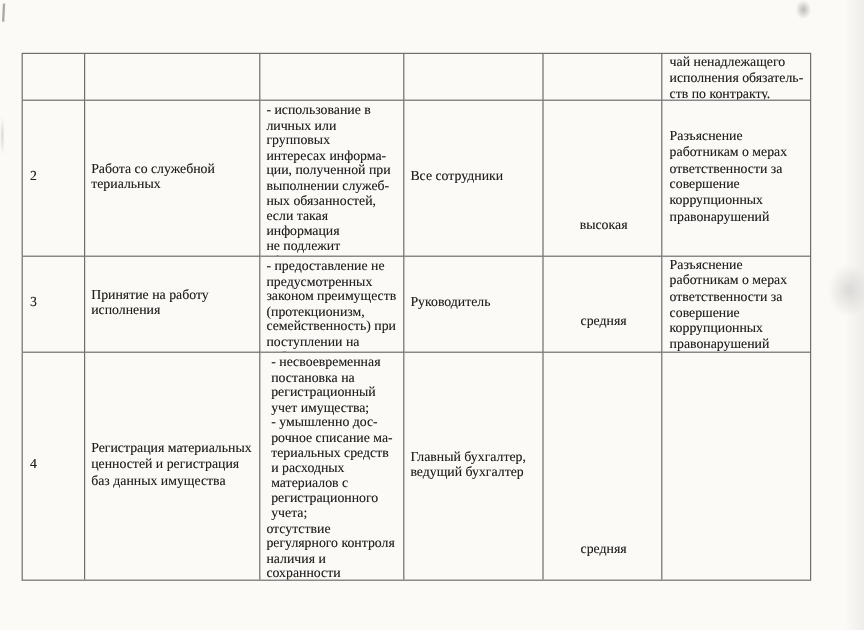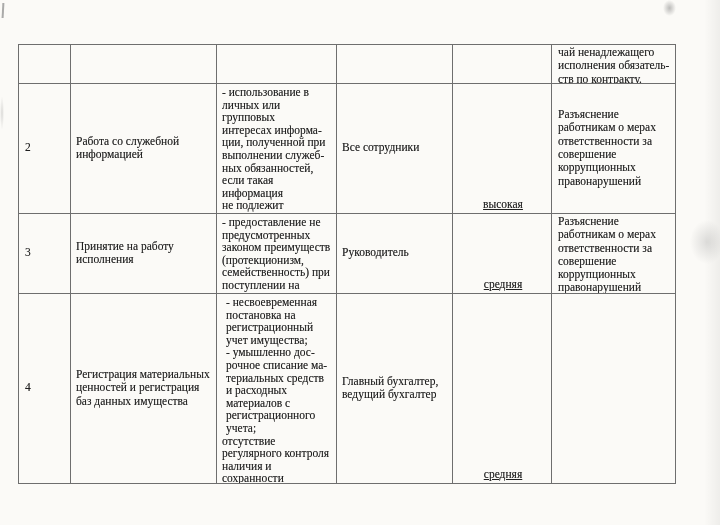--- a/index.html
+++ b/index.html
@@ -44,41 +44,41 @@
   .last-col{border-right:none;}
   .last-row{border-bottom:none;}
   .v-mid{justify-content:center;}
   .v-bot{justify-content:flex-end;}
   .h-center{align-items:center;text-align:center;}
   .c-num{padding-left:6px;}
   .c-risk{line-height:12.6px;padding-top:2px;}
   .c-risk .indented{display:block;padding-left:4px;}
   .c-risk .flush{display:block;}
   .c-meas{padding-left:6px;}
-  .c-level{padding-bottom:2px;text-decoration:underline;}
+  .c-level{padding-bottom:18px;}
 </style>
 </head>
 <body>
 
 <div class="page">
 
   <div class="risk-table">
 
     <div class="cell"></div>
     <div class="cell"></div>
     <div class="cell"></div>
     <div class="cell"></div>
     <div class="cell"></div>
     <div class="cell last-col c-meas">чай ненадлежащего
 исполнения обязатель-
 ств по контракту.</div>
 
     <div class="cell v-mid c-num">2</div>
     <div class="cell v-mid">Работа со служебной
-информацией</div>
+териальных</div>
     <div class="cell c-risk">- использование в
 личных или групповых
 интересах информа-
 ции, полученной при
 выполнении служеб-
 ных обязанностей,
 если такая информация
 не подлежит
 официальному
 распространению</div>

